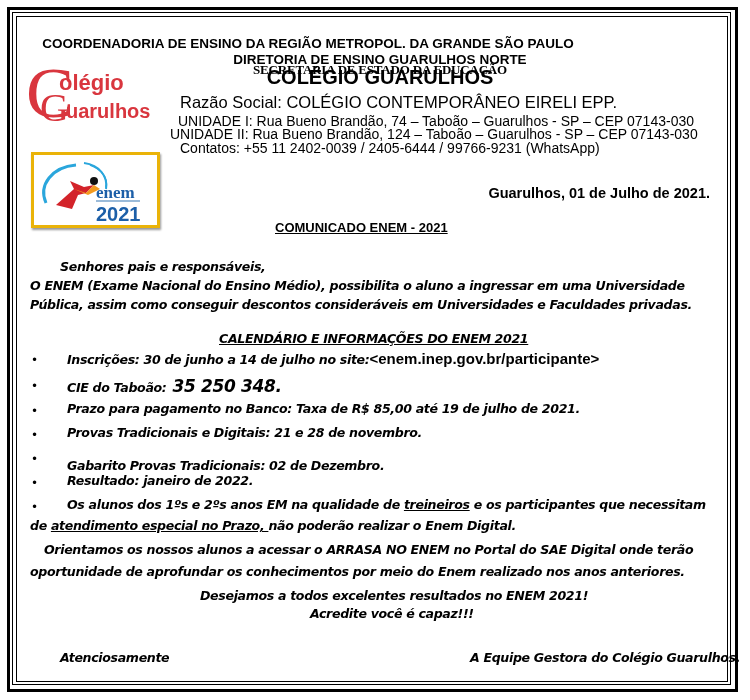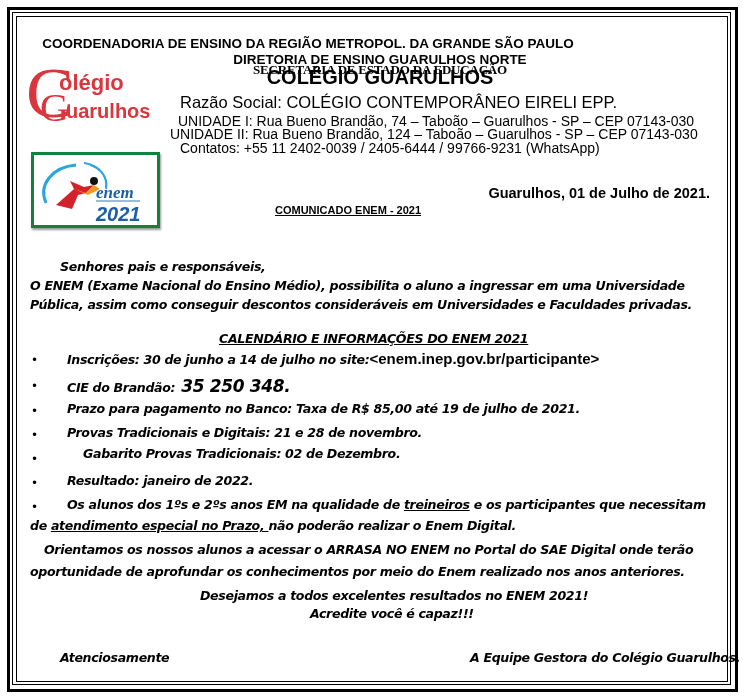--- a/index.html
+++ b/index.html
@@ -13,34 +13,34 @@
   .hdr.l2 { top:36px; font-size:13.5px; }
   .hdr.l3 { top:52px; left:80px; width:600px; font-size:13.5px; }
   .hdr.l4 { top:66px; left:80px; width:600px; font-size:20px; }
   .razao { position:absolute; top:93px; left:180px; font-family:"Liberation Sans", sans-serif; font-size:16.5px; white-space:nowrap; }
   .addr  { position:absolute; left:180px; width:410px; text-align:left; font-family:"Liberation Sans", sans-serif; font-size:14px; white-space:nowrap; }
   .addr.a1 { top:113px; left:178px; }
   .addr.a2 { top:126px; left:170px; width:428px; }
   .addr.a3 { top:140px; left:180px; }
 
   .logo { position:absolute; left:26px; top:55px; width:140px; height:72px; }
-  .enem-box { position:absolute; left:31px; top:152px; width:123px; height:70px; border:3px solid #15803d; background:#fff; box-shadow:1px 2px 2px #999;font-style:italic; }
+  .enem-box { position:absolute; left:31px; top:152px; width:123px; height:70px; border:3px solid #eab308; background:#fff; box-shadow:1px 2px 2px #999; }
 
   .date { position:absolute; top:185px; right:40px; font-family:"Liberation Sans", sans-serif; font-weight:bold; font-size:14.5px; white-space:nowrap; }
-  .title { position:absolute; top:204px; left:275px; font-family:"Liberation Sans", sans-serif; font-weight:bold; font-size:11px; text-decoration:underline; white-space:nowrap; }
+  .title { position:absolute; top:220px; left:275px; font-family:"Liberation Sans", sans-serif; font-weight:bold; font-size:13px; text-decoration:underline; white-space:nowrap; }
 
   .it { font-family:"DejaVu Sans", sans-serif; font-style:italic; font-weight:bold; font-size:12.6px; position:absolute; white-space:nowrap; letter-spacing:-0.35px; }
   .greet { top:259px; left:60px; }
   .p1 { top:278px; left:30px; }
   .p2 { top:297px; left:30px; }
   .cal { top:331px; left:219px; text-decoration:underline; }
 
   .bullet { position:absolute; left:31px; font-size:12px; font-family:"DejaVu Sans", sans-serif; }
   .bl { left:67px; }
-  .r1 { top:350px; } .r2 { top:376px; } .r3 { top:401px; } .r4 { top:425px; } .r5 { top:446px;margin-left:16px; } .r6 { top:473px; } .r7 { top:497px; }
+  .r1 { top:350px; } .r2 { top:376px; } .r3 { top:401px; } .r4 { top:425px; } .r5 { top:458px; } .r6 { top:473px; } .r7 { top:497px; }
   .site { font-family:"Liberation Sans", sans-serif; font-style:normal; font-size:15px; letter-spacing:0; }
   .cie { font-size:17px; margin-left:6px; }
   .r7text { left:67px; }
   .l8 { top:518px; left:30px; }
   .u { text-decoration:underline; }
   .l9 { top:542px; left:44px; }
   .l10 { top:564px; left:30px; }
   .l11 { top:588px; left:200px; }
   .l12 { top:606px; left:310px; }
   .l13 { top:650px; left:60px; }
@@ -91,21 +91,21 @@
 <div class="it p2">Pública, assim como conseguir descontos consideráveis em Universidades e Faculdades privadas.</div>
 <div class="it cal">CALENDÁRIO E  INFORMAÇÕES DO ENEM  2021</div>
 
 <span class="bullet r1" style="top:353px">•</span>
 <div class="it bl r1">
   <span>Inscrições: 30 de junho a 14 de julho no site:</span><span class="site">&lt;enem.inep.gov.br/participante&gt;</span>
 </div>
 
 <span class="bullet" style="top:379px">•</span>
 <div class="it bl r2">
-  <span>CIE do Brandão:</span><span class="cie">35 250 348.</span>
+  <span>CIE do Taboão:</span><span class="cie">35 250 348.</span>
 </div>
 
 <span class="bullet" style="top:404px">•</span>
 <div class="it bl r3">Prazo para pagamento no Banco: Taxa de R$ 85,00 até 19 de julho de 2021.</div>
 
 <span class="bullet" style="top:428px">•</span>
 <div class="it bl r4">Provas Tradicionais e Digitais: 21 e 28 de novembro.</div>
 
 <span class="bullet" style="top:452px">•</span>
 <div class="it bl r5">Gabarito Provas Tradicionais: 02 de Dezembro.</div>

